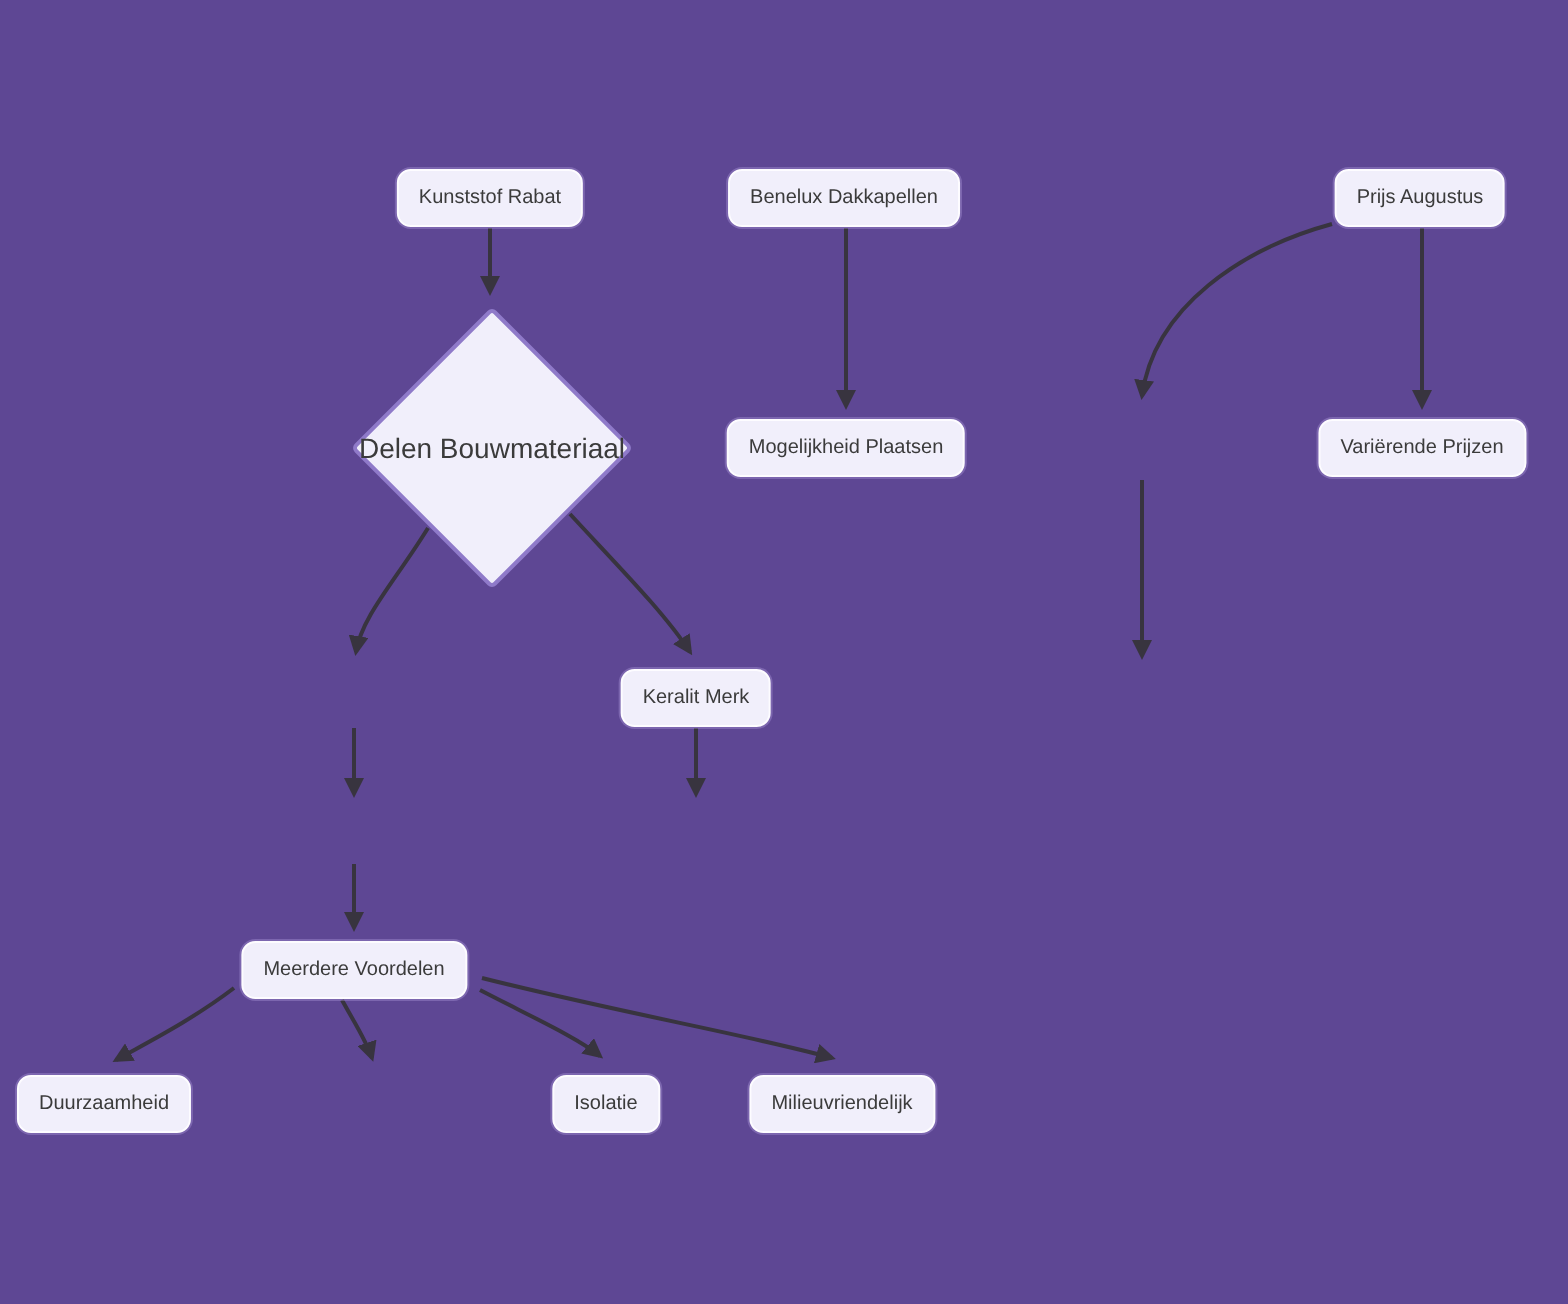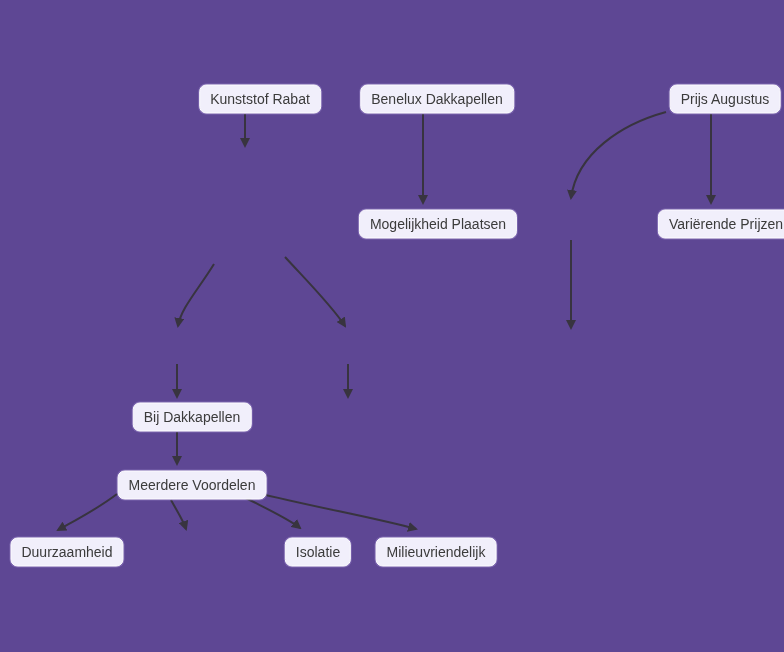--- a/index.html
+++ b/index.html
@@ -35,28 +35,27 @@
   }
   .arrowhead { fill: var(--edge-color); }
   .node {
     position: absolute;
     transform: translate(-50%, -50%);
     z-index: 2;
     background: var(--node-fill);
     border: 1px solid var(--node-border);
     border-radius: 7px;
     color: var(--node-text);
-    font-size: 14px;
+    font-size: 10px;
     line-height: 27px;
     height: 29px;
     padding: 0 10px;
     white-space: nowrap;
     text-align: right;
     box-shadow: 0 0 0 1px rgba(180, 160, 225, 0.35);
-    margin-left: 15px;
   }
   .diamond-wrap {
     position: absolute;
     transform: translate(-50%, -50%);
     width: 142px; height: 142px;
     z-index: 2;
   }
   .diamond-shape {
     position: absolute;
     left: 21px; top: 21px;
@@ -101,26 +100,30 @@
     <path class="edge" d="M117 494 C96 510 74 521 58 530" marker-end="url(#arrow)"></path>
     <path class="edge" d="M171 500 C177 511 183 520 186 529" marker-end="url(#arrow)"></path>
     <path class="edge" d="M240 495 C267 509 289 519 300 528" marker-end="url(#arrow)"></path>
     <path class="edge" d="M241 489 C308 506 377 518 416 529" marker-end="url(#arrow)"></path>
   </svg>
 
   <div class="node" style="left:245px; top:99px">Kunststof Rabat</div>
   <div class="node" style="left:422px; top:99px">Benelux Dakkapellen</div>
   <div class="node" style="left:710px; top:99px">Prijs Augustus</div>
 
+  <div class="diamond-wrap" style="left:246px; top:224px">
+    <div class="diamond-shape"></div>
+    <div class="diamond-label">Delen Bouwmateriaal</div>
+  </div>
 
   <div class="node" style="left:423px; top:224px">Mogelijkheid Plaatsen</div>
   <div class="node" style="left:711px; top:224px">Variërende Prijzen</div>
 
+  <div class="node" style="left:348px; top:349px">Keralit Merk</div>
 
-  <div class="node" style="left:177px; top:417px">Bij Dakkapellen</div>
 
   <div class="node" style="left:177px; top:485px">Meerdere Voordelen</div>
 
   <div class="node" style="left:52px;  top:552px">Duurzaamheid</div>
   <div class="node" style="left:303px; top:552px">Isolatie</div>
   <div class="node" style="left:421px; top:552px">Milieuvriendelijk</div>
 
 </div>
 
 </body></html>

